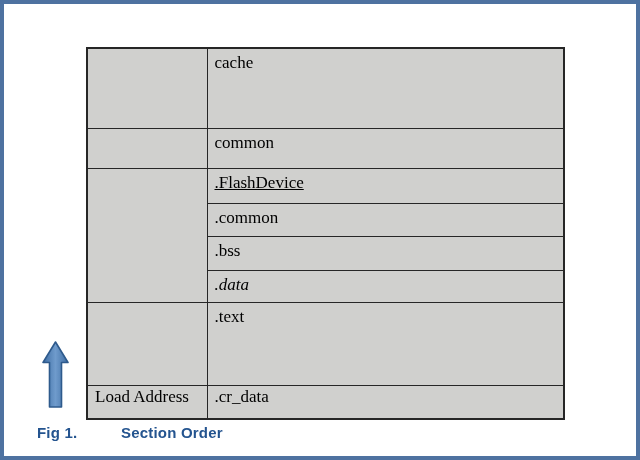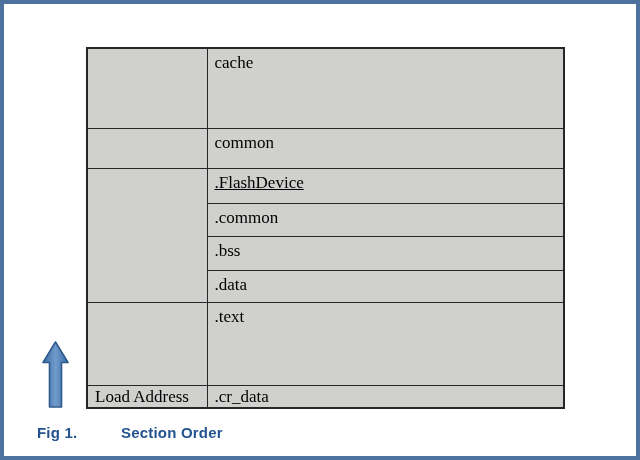--- a/index.html
+++ b/index.html
@@ -28,21 +28,21 @@
     background: var(--cell-fill, #d0d0ce);
     border: 1.5px solid var(--table-border, #262626);
     vertical-align: top;
     padding: 4px 7px;
     font-family: "Liberation Serif", serif;
     font-size: 17px;
     line-height: 1.15;
     color: #000000;
     overflow: hidden;
   }
-  table.mem td.short { padding-top: 2px; padding-bottom: 2px; line-height: 1.0; }
+  table.mem td.short { padding-top: 2px; padding-bottom: 13px; line-height: 1.0; }
   col.c-left  { width: 120px; }
   col.c-right { width: 357px; }
 
   
   .up-arrow {
     position: absolute;
     left: 38px;
     top: 337px;
     width: 27px;
     height: 67px;
@@ -81,21 +81,21 @@
   <tr style="height:35px;text-decoration:underline;">
     <td rowspan="4"></td>
     <td>.FlashDevice</td>
   </tr>
   <tr style="height:33px;">
     <td>.common</td>
   </tr>
   <tr style="height:34px;">
     <td>.bss</td>
   </tr>
-  <tr style="height:32px;">
+  <tr style="height:32px;font-style:italic;">
     <td>.data</td>
   </tr>
   <tr style="height:83px;padding-left:48px;">
     <td></td>
     <td>.text</td>
   </tr>
   <tr style="height:22px;">
     <td class="short">Load Address</td>
     <td class="short">.cr_data</td>
   </tr>

